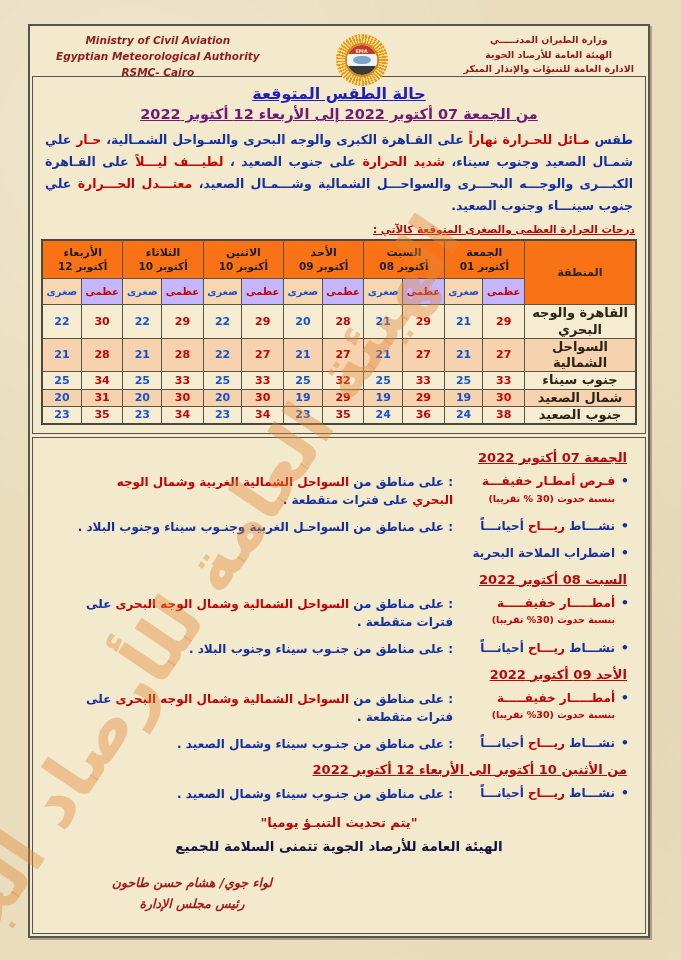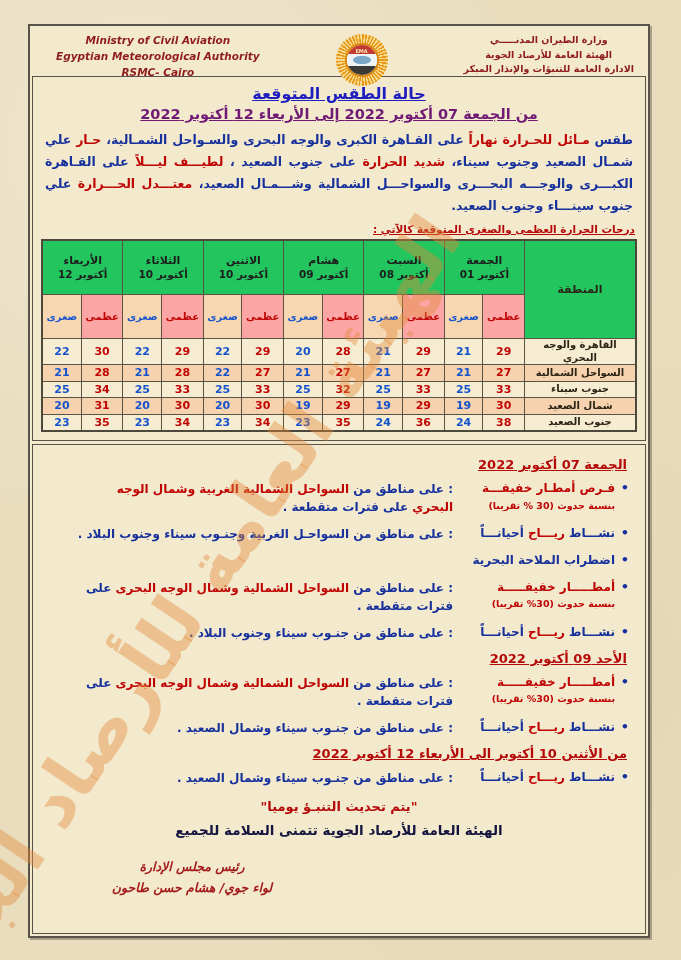--- a/index.html
+++ b/index.html
@@ -37,32 +37,32 @@
   .title-main{display:block;text-align:center;color:#1f1fbf;font-weight:bold;font-size:16px;text-decoration:underline;margin:5px 0 3px 0;direction:rtl;}
   .title-dates{display:block;text-align:center;color:#701a75;font-weight:bold;font-size:14.5px;text-decoration:underline;margin:0 0 7px 0;direction:rtl;}
   
   .para{direction:rtl;text-align:justify;font-weight:bold;font-size:12.5px;line-height:1.75;padding:0 4px;color:#16309c;}
   .c-blue{color:#16309c;}
   .c-red{color:#c00505;}
   
   .note{direction:rtl;text-align:right;color:#b50909;font-weight:bold;font-size:10.5px;text-decoration:underline;margin:6px 2px 4px 0;}
   table{width:100%;border-collapse:collapse;direction:rtl;font-weight:bold;border:2px solid #4d483c;}
   th,td{border:1px solid #5a5444;text-align:center;}
-  thead th{background:#22c55e;padding:13px 2px;}
+  thead th{background:#f97316;padding:5px 2px;}
   .region-th{width:106px;font-size:11px;color:#2b2416;}
   .day-name{font-size:11px;color:#1d1d1d;line-height:1.3;}
   .day-date{font-size:10.5px;color:#1d1d1d;direction:ltr;line-height:1.3;}
-  .sub-max{color:#c00505;font-size:10px;background:#fca5a5;padding:0 2px;}
-  .sub-min{color:#1553cc;font-size:10px;background:#f7d6b2;padding:16px 2px;}
+  .sub-max{color:#c00505;font-size:10px;background:#c4b5fd;padding:0 2px;}
+  .sub-min{color:#1553cc;font-size:10px;background:#f7d6b2;padding:7px 2px;}
   tbody td{font-size:11px;padding:0 2px;height:15.5px;line-height:1.25;}
   .row-cream{background:#f5ecd2;}
   .row-peach{background:#f7d2ae;}
   .t-max{color:#c00505;}
   .t-min{color:#1553cc;}
-  .region-cell{color:#2b2416;font-size:10px;}
+  .region-cell{color:#2b2416;font-size:13px;}
   
   .section{direction:rtl;margin-top:8px;}
   .sec-heading{color:#b50909;font-size:13px;font-weight:bold;text-decoration:underline;margin:4px 8px 8px 0;}
   .bullet{display:flex;direction:rtl;align-items:flex-start;margin:0 0 9px 0;}
   .b-label{flex:0 0 182px;position:relative;padding-right:20px;font-size:12px;font-weight:bold;box-sizing:border-box;line-height:1.45;}
   .dot{position:absolute;right:6px;top:-1px;color:#16309c;font-size:13px;}
   .b-sub{font-size:9.5px;color:#c00505;margin-top:1px;}
   .b-desc{flex:1;font-size:12px;font-weight:bold;text-align:right;line-height:1.5;padding-left:34px;}
   
   .quote{text-align:center;color:#b50909;font-weight:bold;font-size:13px;margin-top:12px;direction:rtl;}
@@ -120,21 +120,21 @@
           <th class="region-th" rowspan="2">المنطقة</th>
         <th class="day-th" colspan="2">
               <div class="day-name">الجمعة</div>
               <div class="day-date">01 أكتوبر</div>
             </th>
             <th class="day-th" colspan="2">
               <div class="day-name">السبت</div>
               <div class="day-date">08 أكتوبر</div>
             </th>
             <th class="day-th" colspan="2">
-              <div class="day-name">هشام</div>
+              <div class="day-name">الأحد</div>
               <div class="day-date">09 أكتوبر</div>
             </th>
             <th class="day-th" colspan="2">
               <div class="day-name">الاثنين</div>
               <div class="day-date">10 أكتوبر</div>
             </th>
             <th class="day-th" colspan="2">
               <div class="day-name">الثلاثاء</div>
               <div class="day-date">10 أكتوبر</div>
             </th>
@@ -248,20 +248,21 @@
           </div>
           <div class="bullet">
             <div class="b-label"><span class="dot">•</span><span><span class="c-blue">نشـــاط </span><span class="c-red">ريـــاح </span><span class="c-blue">أحيانـــاً</span></span></div>
             <div class="b-desc"><span class="c-blue">: على مناطق من السواحـل الغربية وجنـوب سيناء وجنوب البلاد .</span></div>
           </div>
           <div class="bullet">
             <div class="b-label"><span class="dot">•</span><span><span class="c-blue">اضطراب الملاحة البحرية</span></span></div>
           </div>
         </div>
         <div class="section">
+          <div class="sec-heading">السبت 08 أكتوبر 2022</div>
           <div class="bullet">
             <div class="b-label"><span class="dot">•</span><span><span class="c-red">أمطـــــار خفيفـــــة</span></span><div class="b-sub">بنسبة حدوث (30% تقريبا)</div></div>
             <div class="b-desc"><span class="c-blue">: على مناطق من </span><span class="c-red">السواحل الشمالية وشمال الوجه البحرى </span><span class="c-blue">على فترات متقطعة .</span></div>
           </div>
           <div class="bullet">
             <div class="b-label"><span class="dot">•</span><span><span class="c-blue">نشـــاط </span><span class="c-red">ريـــاح </span><span class="c-blue">أحيانـــاً</span></span></div>
             <div class="b-desc"><span class="c-blue">: على مناطق من جنـوب سيناء وجنوب البلاد .</span></div>
           </div>
         </div>
         <div class="section">
@@ -281,20 +282,20 @@
             <div class="b-label"><span class="dot">•</span><span><span class="c-blue">نشـــاط </span><span class="c-red">ريـــاح </span><span class="c-blue">أحيانـــاً</span></span></div>
             <div class="b-desc"><span class="c-blue">: على مناطق من جنـوب سيناء وشمال  الصعيد .</span></div>
           </div>
         </div>
       </div>
 
     <div class="quote">"يتم تحديث التنبـؤ يوميا"</div>
     <div class="wish">الهيئة العامة للأرصاد الجوية تتمنى السلامة للجميع</div>
 
     <div class="signature">
+      <div>لواء جوي/ هشام حسن طاحون</div>
       <div>رئيس مجلس الإدارة</div>
-      <div>لواء جوي/ هشام حسن طاحون</div>
     </div>
   </div>
 
 </div>
 
 <div class="watermark">الهيئة العامة للأرصاد الجوية</div>
 
 </body></html>

